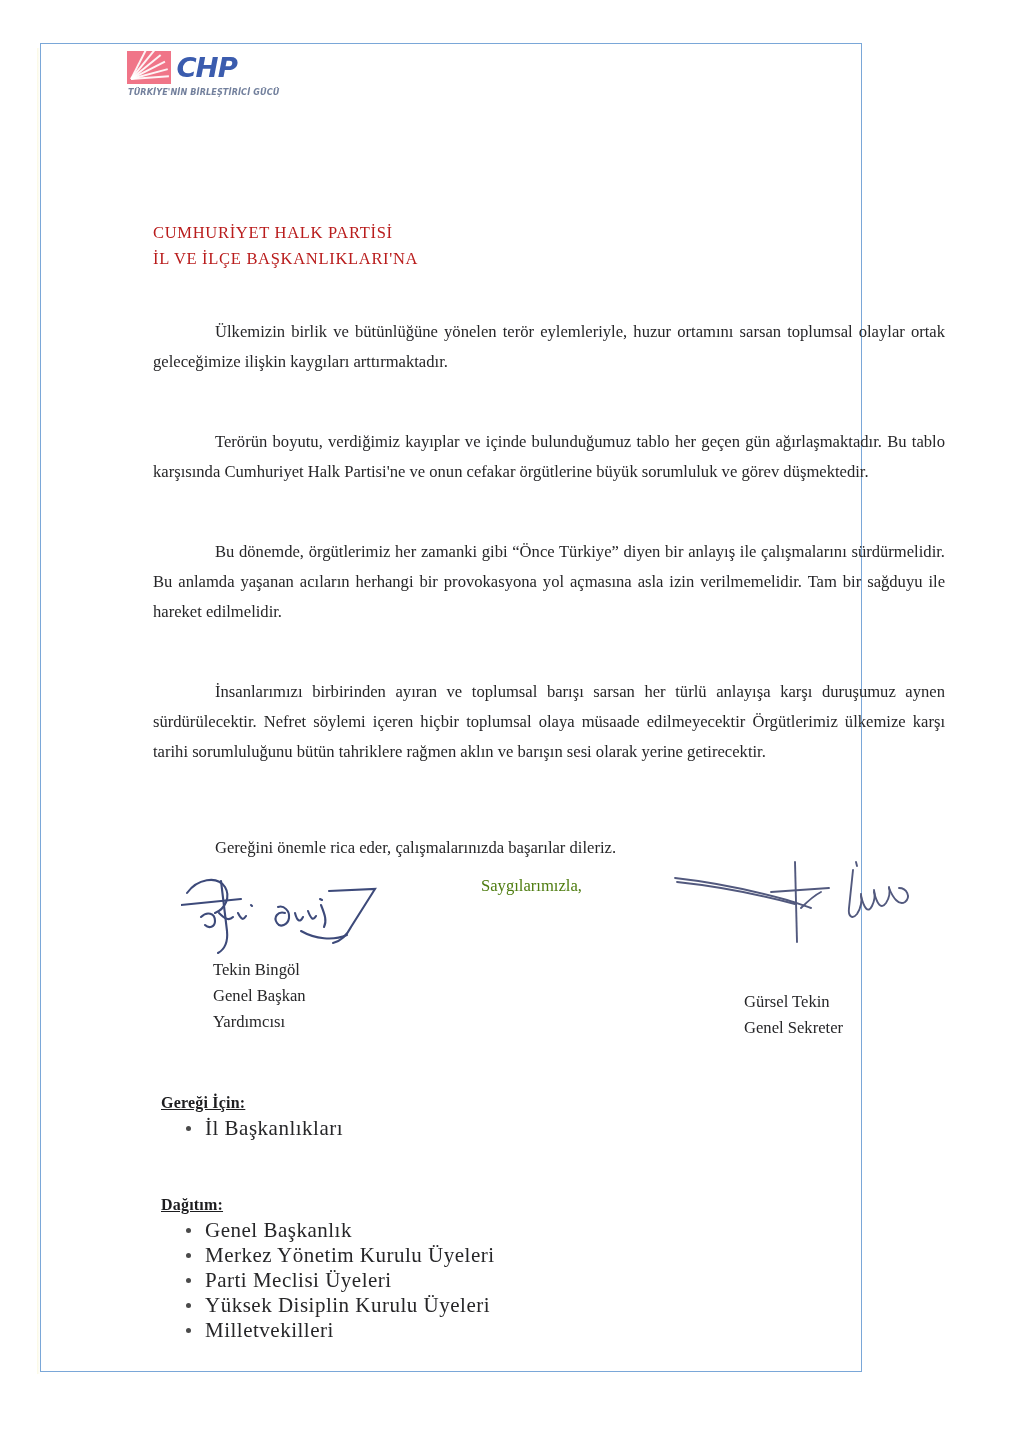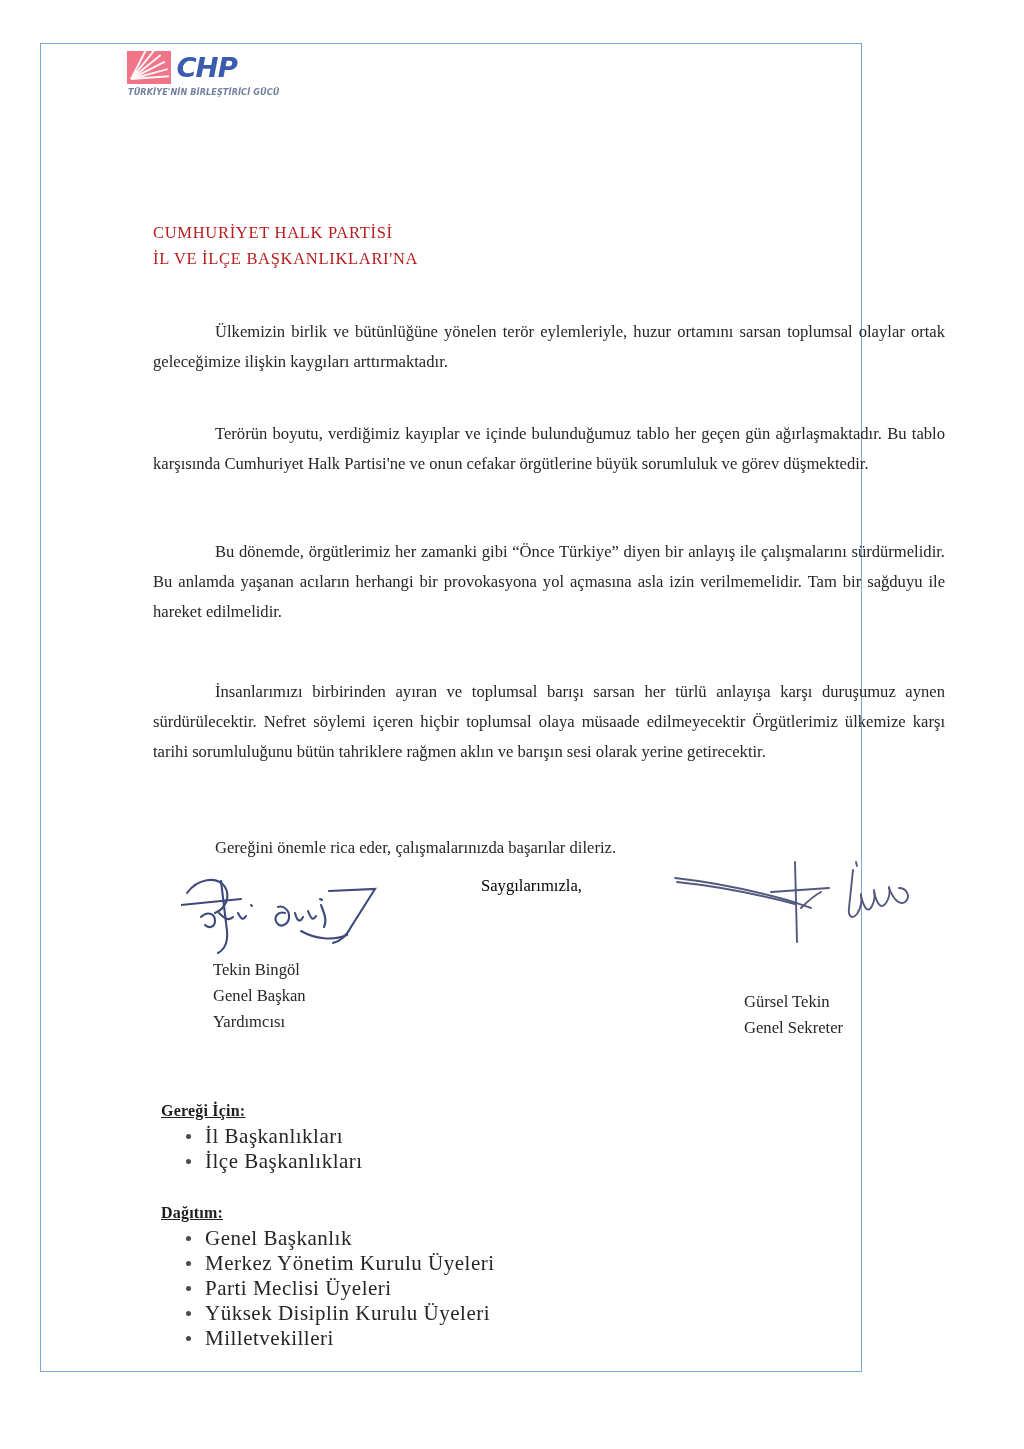--- a/index.html
+++ b/index.html
@@ -130,32 +130,32 @@
     text-indent: 62px;
     color: #262628;
     -webkit-hyphens: none;
     hyphens: none;
   }
   .para.no-justify {
     text-align: left;
   }
 
   #p1 { top: 256px; }
-  #p2 { top: 358px; }
+  #p2 { top: 366px; }
   #p3 { top: 476px; }
   #p4 { top: 616px; }
   #p5 { top: 772px; }
 
   
   #regards {
     position: absolute;
     left: 328px;
     top: 832px;
     font-size: 16.6px;
-    color: #000000;
+    color: #4d7c0f;
   }
 
   .sig-ink {
     position: absolute;
     color: #3d4a7a;
     pointer-events: none;
   }
   #sig-left  { left: 28px;  top: 825px; }
   #sig-right { left: 518px; top: 812px; }
 
@@ -168,21 +168,20 @@
   }
   #signer-left  { left: 60px;  top: 913px; width: 240px; }
   #signer-right { left: 591px; top: 913px; width: 240px; margin-top: 32px; }
   .signer .nm { display: block; }
 
   
   .list-block {
     position: absolute;
     left: 8px;
     width: 520px;
-    margin-top: 8px;
   }
   #gereği-block  { top: 1050px; }
   #dagitim-block { top: 1152px; }
 
   .list-title {
     font-size: 16px;
     font-weight: 700;
     text-decoration: underline;
     color: #1d1d1f;
     letter-spacing: .2px;
@@ -287,21 +286,20 @@
 
     <div id="signer-right" class="signer">
       <span class="nm">Gürsel Tekin</span>
       <span class="nm">Genel Sekreter</span>
     </div>
 
     <div id="gereği-block" class="list-block">
       <div class="list-title">Gereği İçin:</div>
       <ul class="bullets">
         <li>İl Başkanlıkları</li>
-        <li>İlçe Başkanlıkları</li>
       </ul>
     </div>
 
     <div id="dagitim-block" class="list-block">
       <div class="list-title">Dağıtım:</div>
       <ul class="bullets">
         <li>Genel Başkanlık</li>
         <li>Merkez Yönetim Kurulu Üyeleri</li>
         <li>Parti Meclisi Üyeleri</li>
         <li>Yüksek Disiplin Kurulu Üyeleri</li>

